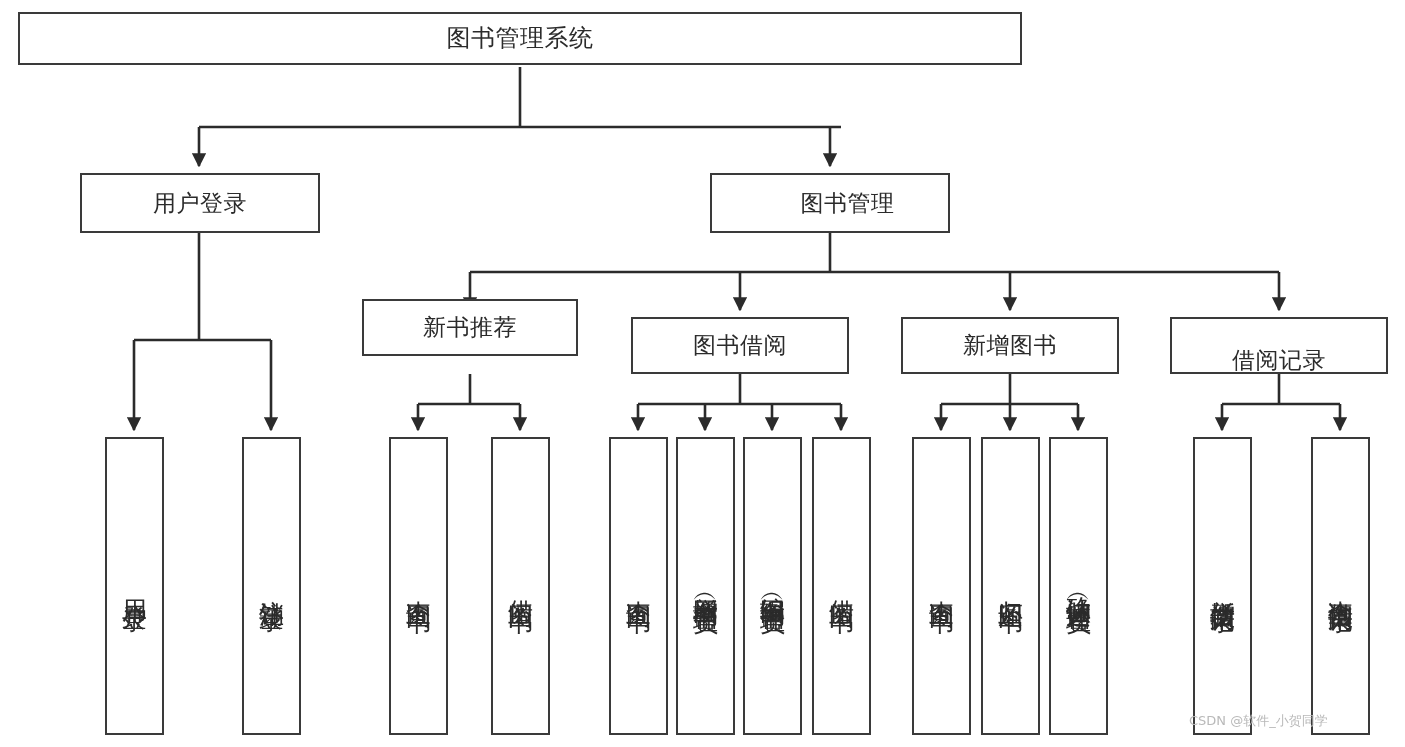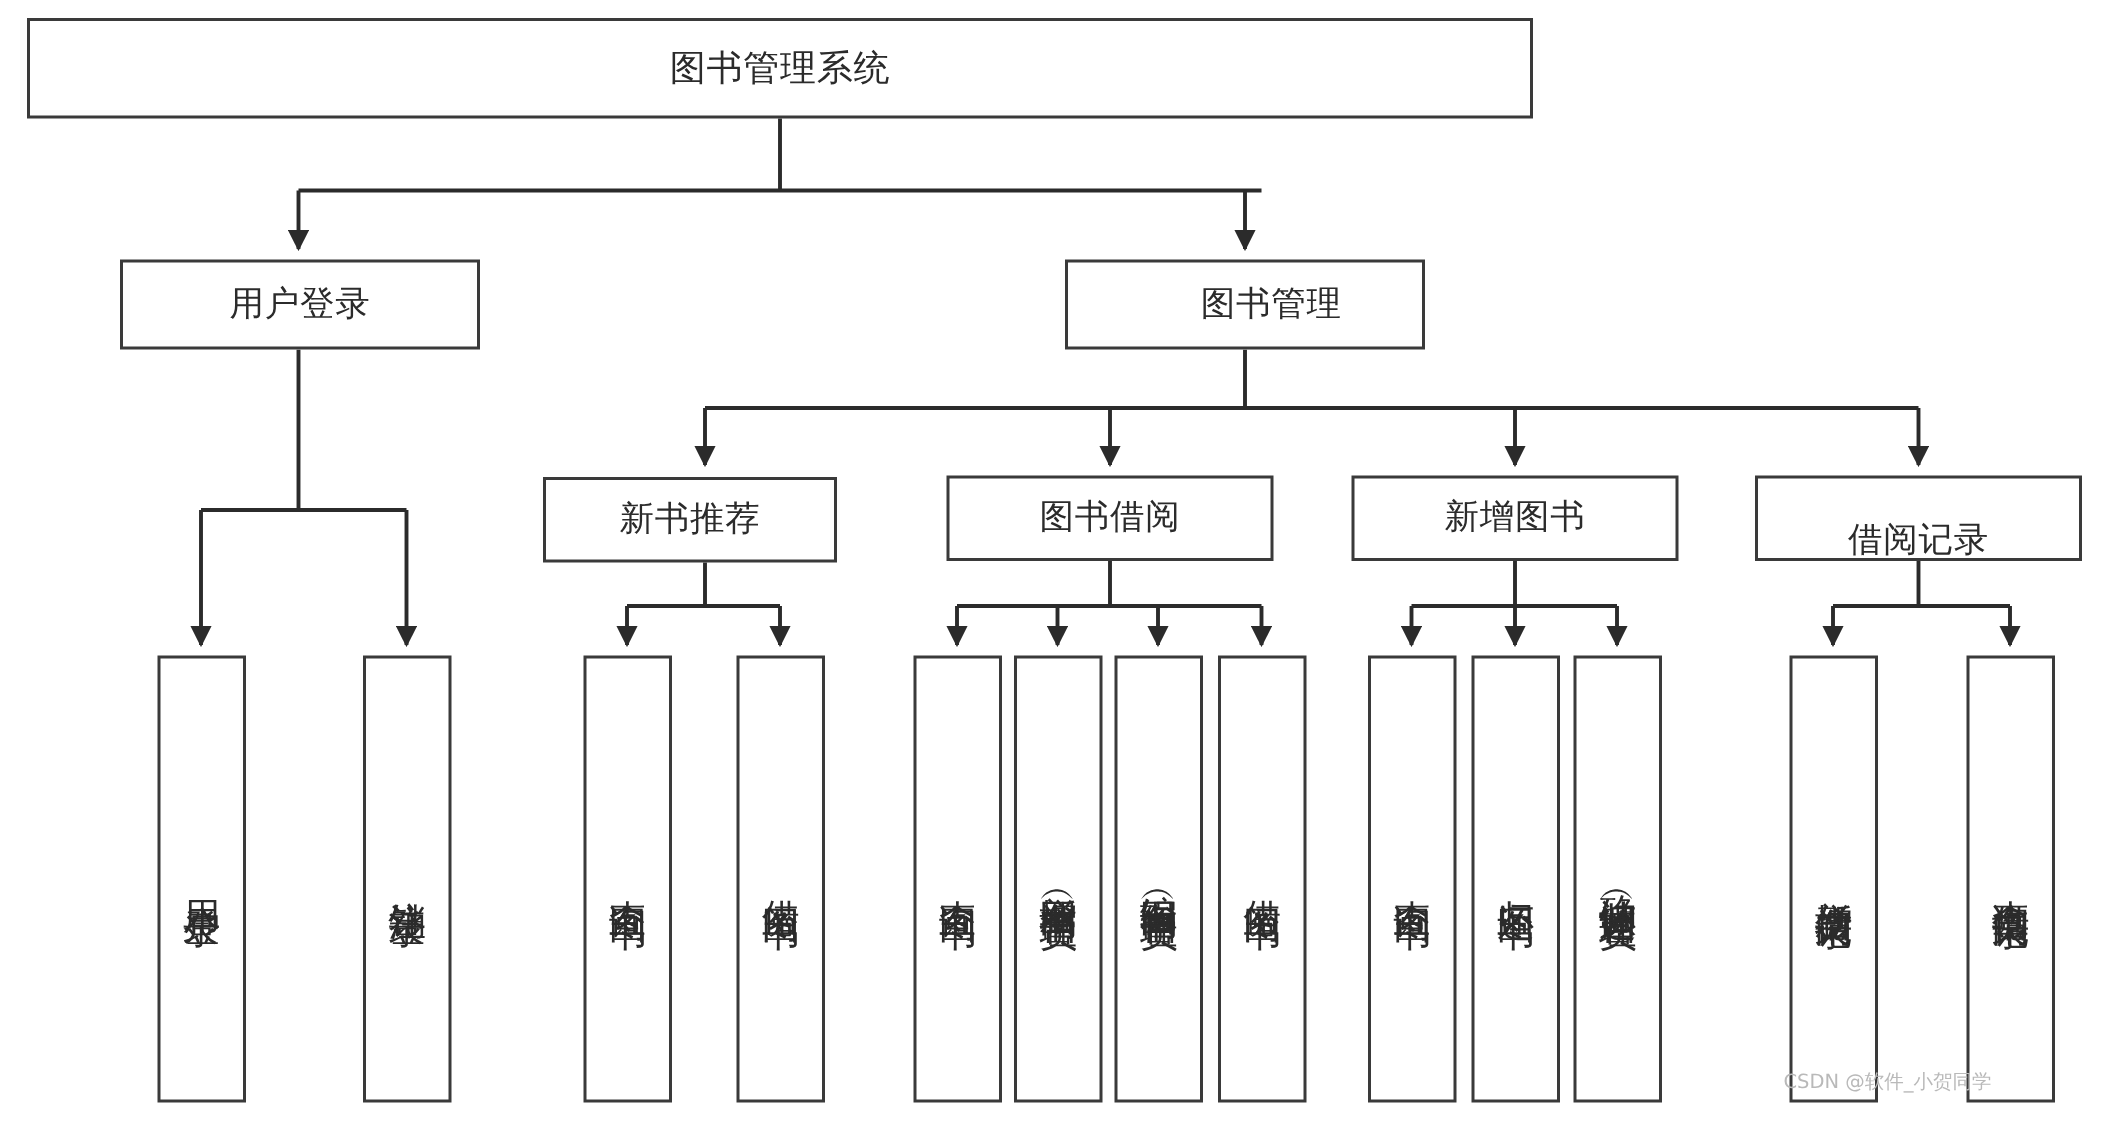--- a/index.html
+++ b/index.html
@@ -124,32 +124,32 @@
       <path d="M 1010 404 L 1010 430" marker-end="url(#arrow)"></path>
       <path d="M 1078 404 L 1078 430" marker-end="url(#arrow)"></path>
 
       <path d="M 1279 374 L 1279 404"></path>
       <path d="M 1222 404 L 1340 404"></path>
       <path d="M 1222 404 L 1222 430" marker-end="url(#arrow)"></path>
       <path d="M 1340 404 L 1340 430" marker-end="url(#arrow)"></path>
     </g>
   </svg>
 
-  <div class="node horiz root" style="left:18px; top:12px; width:1004px; height:67px;">
+  <div class="node horiz root" style="left:18px; top:12px; width:1004px; height:53px;">
     <span class="label">图书管理系统</span>
   </div>
 
   <div class="node horiz" style="left:80px; top:173px; width:240px; height:60px;">
     <span class="label">用户登录</span>
   </div>
   <div class="node horiz" style="left:710px; top:173px; width:240px; height:60px;padding-left:35px;">
     <span class="label">图书管理</span>
   </div>
 
-  <div class="node horiz" style="left:362px; top:318px; width:196px; height:57px;text-align:center;">
+  <div class="node horiz" style="left:362px; top:299px; width:216px; height:57px;text-align:center;">
     <span class="label">新书推荐</span>
   </div>
   <div class="node horiz" style="left:631px; top:317px; width:218px; height:57px;">
     <span class="label">图书借阅</span>
   </div>
   <div class="node horiz" style="left:901px; top:317px; width:218px; height:57px;">
     <span class="label">新增图书</span>
   </div>
   <div class="node horiz" style="left:1170px; top:317px; width:218px; height:57px;align-items:flex-end;">
     <span class="label">借阅记录</span>

